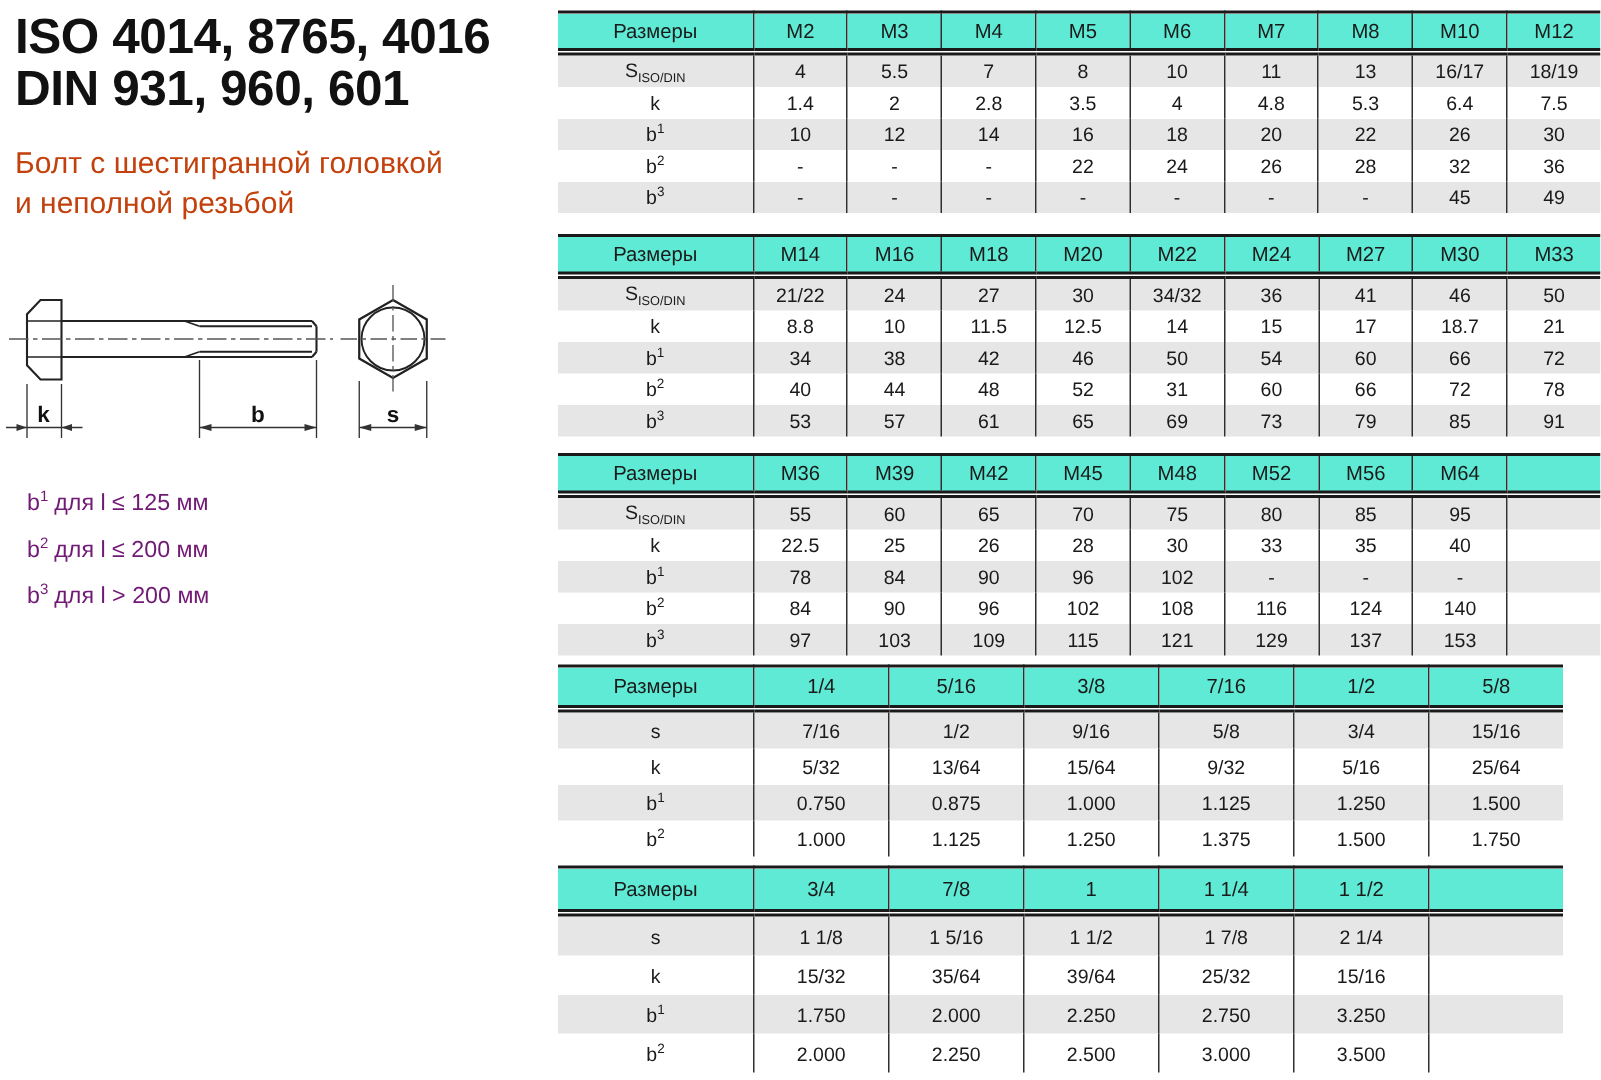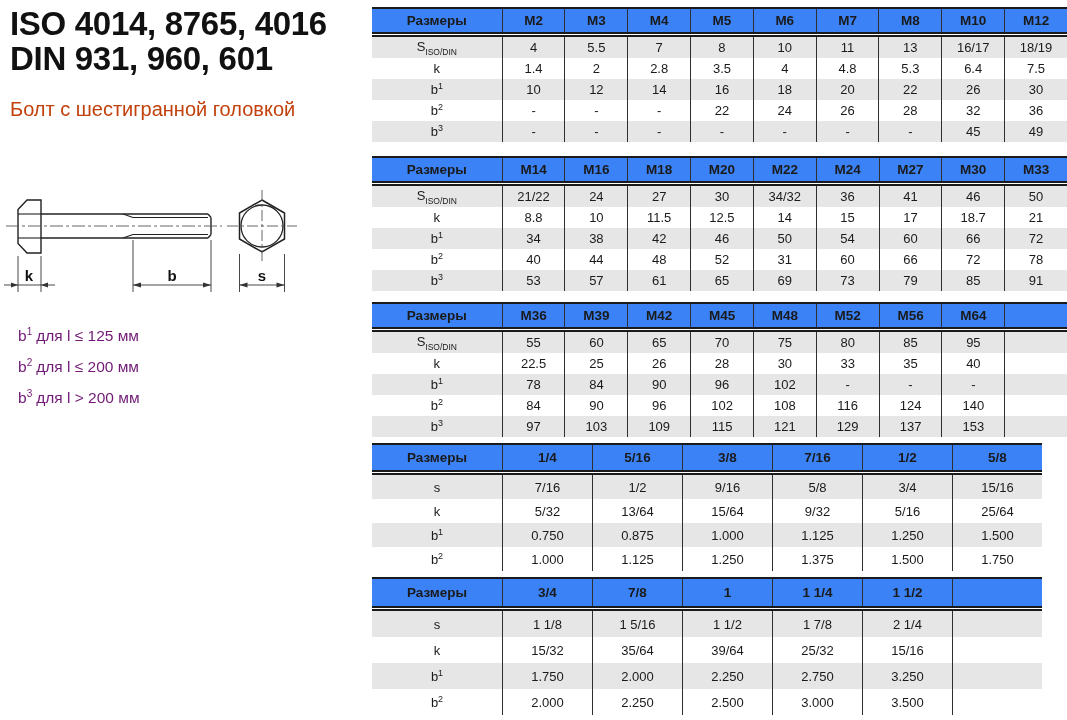--- a/index.html
+++ b/index.html
@@ -28,21 +28,21 @@
   table.dim{
     position:absolute;left:372px;border-collapse:collapse;table-layout:fixed;
     border-top:2px solid #1a1a1a;color:#1a1a1a;
   }
   table.dim th,table.dim td{
     padding:0;margin:0;text-align:center;vertical-align:middle;
     font-family:"Liberation Sans",sans-serif;font-weight:400;font-size:13px;
     overflow:hidden;white-space:nowrap;
   }
   table.dim thead th{
-    background:#3b82f6;font-weight:700;font-size:13.5px;
+    background:#5eead4;font-weight:400;font-size:13.5px;
     border-bottom:5px double #1a1a1a;
   }
   table.dim th + th, table.dim td + td{border-left:1px solid #2f2f2f;}
   table.dim tr.stripe td{background:#e6e6e6;}
   table.dim sub{font-size:8.5px;}
   table.dim sup{font-size:9px;line-height:0;}
 
   
   table.t-m th.label-col,table.t-m td.label-col{width:130px;}
   table.t-m th,table.t-m td{width:62px;height:21px;}
@@ -65,20 +65,21 @@
 </head>
 <body>
 
 <div class="title">
   <div>ISO 4014, 8765, 4016</div>
   <div>DIN 931, 960, 601</div>
 </div>
 
 <div class="subtitle">
   <div>Болт с шестигранной головкой</div>
+  <div>и неполной резьбой</div>
 </div>
 
 <svg class="drawing" width="330" height="135" viewBox="0 0 330 135">
   <g stroke="#222" fill="none" stroke-width="1.4">
 
     <path d="M27 18 H41 V71 H27 L18 61.5 V27.5 Z"></path>
     <line x1="18" y1="32" x2="41" y2="32" stroke-width="1.1"></line>
     <line x1="18" y1="56" x2="41" y2="56" stroke-width="1.1"></line>
 
     <line x1="41" y1="32" x2="208" y2="32"></line>

